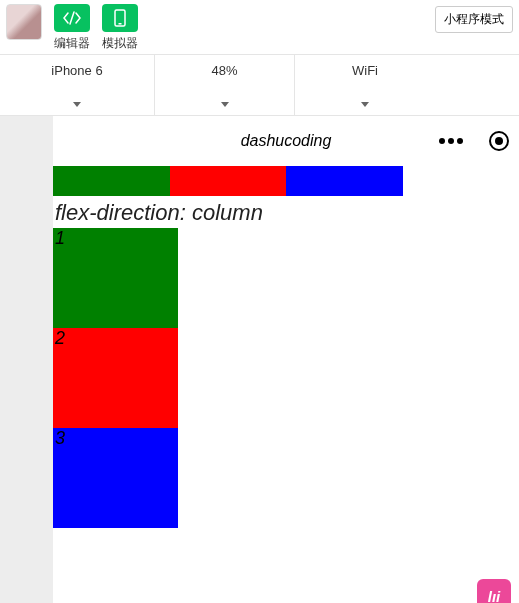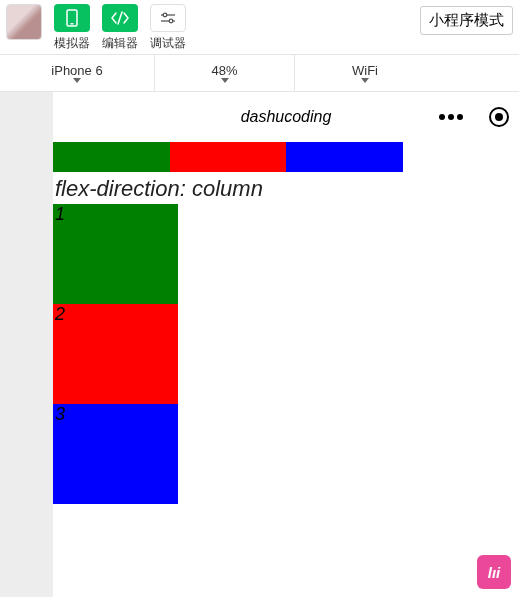--- a/index.html
+++ b/index.html
@@ -41,21 +41,21 @@
       justify-content: center;
     }
     .tool-icon.green { background: #07c160; color: #fff; }
     .tool-icon.white { background: #fff; border: 1px solid #e0e0e0; color: #555; }
     .tool-label { font-size: 12px; color: #333; }
     .mode-btn {
       margin-left: auto;
       border: 1px solid #ccc;
       border-radius: 3px;
       padding: 4px 8px;
-      font-size: 15px;
+      font-size: 12px;
       background: #fff;
       cursor: pointer;
       align-self: flex-start;
       margin-top: 2px;
     }
     .selector-row {
       display: flex;
       border-top: 1px solid #e5e5e5;
       border-bottom: 1px solid #e5e5e5;
     }
@@ -63,21 +63,21 @@
       border-right: 1px solid #e5e5e5;
       display: flex;
       align-items: center;
       justify-content: space-between;
       padding: 8px 12px;
       font-size: 13px;
       color: #333;
       cursor: pointer;
       flex-direction: column;
     }
-    .selector:last-child { border-right: none; }
+    .selector:last-child { border-right: none; gap: 24px; }
     .chevron {
       width: 0; height: 0;
       border-left: 4px solid transparent;
       border-right: 4px solid transparent;
       border-top: 5px solid #666;
     }
     .sim-wrap {
       display: flex;
       height: calc(603px - 64px - 34px);
     }
@@ -179,48 +179,37 @@
     }
   </style>
 </head>
 <body>
 
 <div class="toolbar">
   <div class="avatar"></div>
 
   <div class="tool-item">
     <div class="tool-icon green">
+      <svg width="18" height="14" viewBox="0 0 18 14">
+          <path d="M5 2 L1 7 L5 12 M13 2 L17 7 L13 12 M11 1 L7 13" fill="none" stroke="#fff" stroke-width="1.5" stroke-linecap="round"></path>
+        </svg>
+    </div>
+    <span class="tool-label">编辑器</span>
+  </div>
+
+  <div class="tool-item">
+    <div class="tool-icon green">
       <svg width="12" height="18" viewBox="0 0 12 18">
           <rect x="1" y="1" width="10" height="16" rx="1.5" fill="none" stroke="#fff" stroke-width="1.5"></rect>
           <rect x="4.5" y="14" width="3" height="1.5" fill="#fff"></rect>
         </svg>
     </div>
     <span class="tool-label">模拟器</span>
   </div>
 
-  <div class="tool-item">
-    <div class="tool-icon green">
-      <svg width="18" height="14" viewBox="0 0 18 14">
-          <path d="M5 2 L1 7 L5 12 M13 2 L17 7 L13 12 M11 1 L7 13" fill="none" stroke="#fff" stroke-width="1.5" stroke-linecap="round"></path>
-        </svg>
-    </div>
-    <span class="tool-label">编辑器</span>
-  </div>
-
-  <div class="tool-item">
-    <div class="tool-icon white">
-      <svg width="16" height="12" viewBox="0 0 16 12">
-          <line x1="1" y1="3" x2="15" y2="3" stroke="#555" stroke-width="1.3"></line>
-          <circle cx="5" cy="3" r="1.8" fill="#fff" stroke="#555" stroke-width="1.3"></circle>
-          <line x1="1" y1="9" x2="15" y2="9" stroke="#555" stroke-width="1.3"></line>
-          <circle cx="11" cy="9" r="1.8" fill="#fff" stroke="#555" stroke-width="1.3"></circle>
-        </svg>
-    </div>
-    <span class="tool-label">调试器</span>
-  </div>
 
   <button class="mode-btn">小程序模式</button>
 </div>
 
 <div class="selector-row">
   <div class="selector" style="width:155px">
     <span>iPhone 6</span>
     <span class="chevron"></span>
   </div>
   <div class="selector" style="width:140px">

